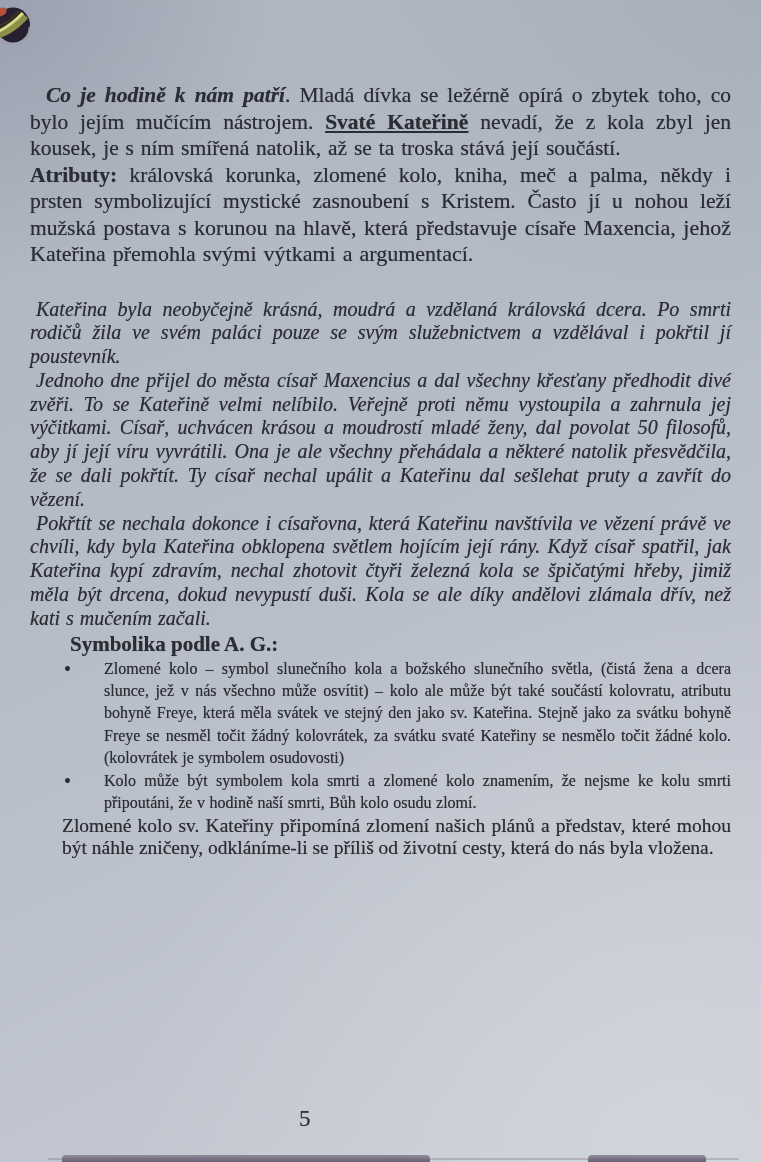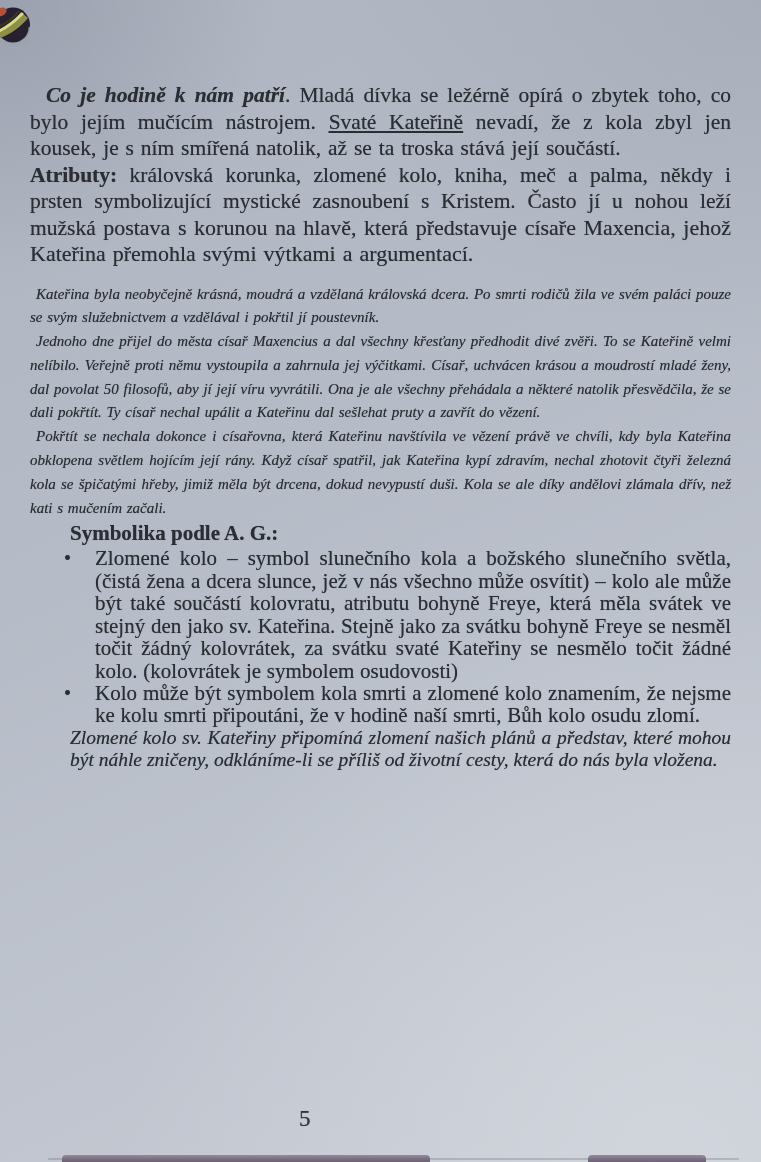--- a/index.html
+++ b/index.html
@@ -21,32 +21,32 @@
     left: 30px;
     top: 82px;
     width: 701px;
     text-shadow: 0 0 0.7px rgba(43,45,52,0.6);
   }
   p { margin: 0; }
   .s1 { font-size: 21.5px; line-height: 26.5px; word-spacing: 1.5px; text-align: justify; }
   .para1 { text-indent: 16px; }
   .lead { font-weight: bold; font-style: italic; }
   .bold { font-weight: bold; }
-  .bu { font-weight: normal; text-decoration: underline; }
+  .bu { font-weight: bold; text-decoration: underline; }
   .small-run { font-size: 22px; }
-  .legend { margin-top: 15px; font-style: italic; font-size: 15px; line-height: 23.8px; }
+  .legend { margin-top: 30px; font-style: italic; font-size: 20px; line-height: 23.8px; }
   .legend p { text-align: justify; text-indent: 6px; word-spacing: 1px; }
   .sym-head { font-weight: bold; font-size: 21px; line-height: 27px; margin-left: 40px; }
   .bullet-item { position: relative; padding-left: 65px; }
   .bullet-marker {
     position: absolute; left: 34px; top: 0;
     font-size: 20px; line-height: 22.4px;
   }
-  .bullet-text { font-size: 21px; line-height: 22.4px; text-align: justify; word-spacing: 0.5px; }
-  .closing { margin-left: 40px; font-size: 19.5px; line-height: 22.4px; text-align: justify; font-style: italic; }
+  .bullet-text { font-size: 16px; line-height: 22.4px; text-align: justify; word-spacing: 0.5px; margin-left: 9px; }
+  .closing { margin-left: 32px; font-size: 19.5px; line-height: 22.4px; text-align: justify; }
   .page-number {
     position: absolute; left: 299px; top: 1106px;
     font-size: 23px; color: #33353d;
     text-shadow: 0 0 0.7px rgba(43,45,52,0.6);
   }
   .hole-svg { position: absolute; left: -3px; top: 3px; }
   .edge-line {
     position: absolute; left: 48px; right: 22px; bottom: 2px; height: 2px;
     background: rgba(112,102,122,0.30); border-radius: 2px;
   }

